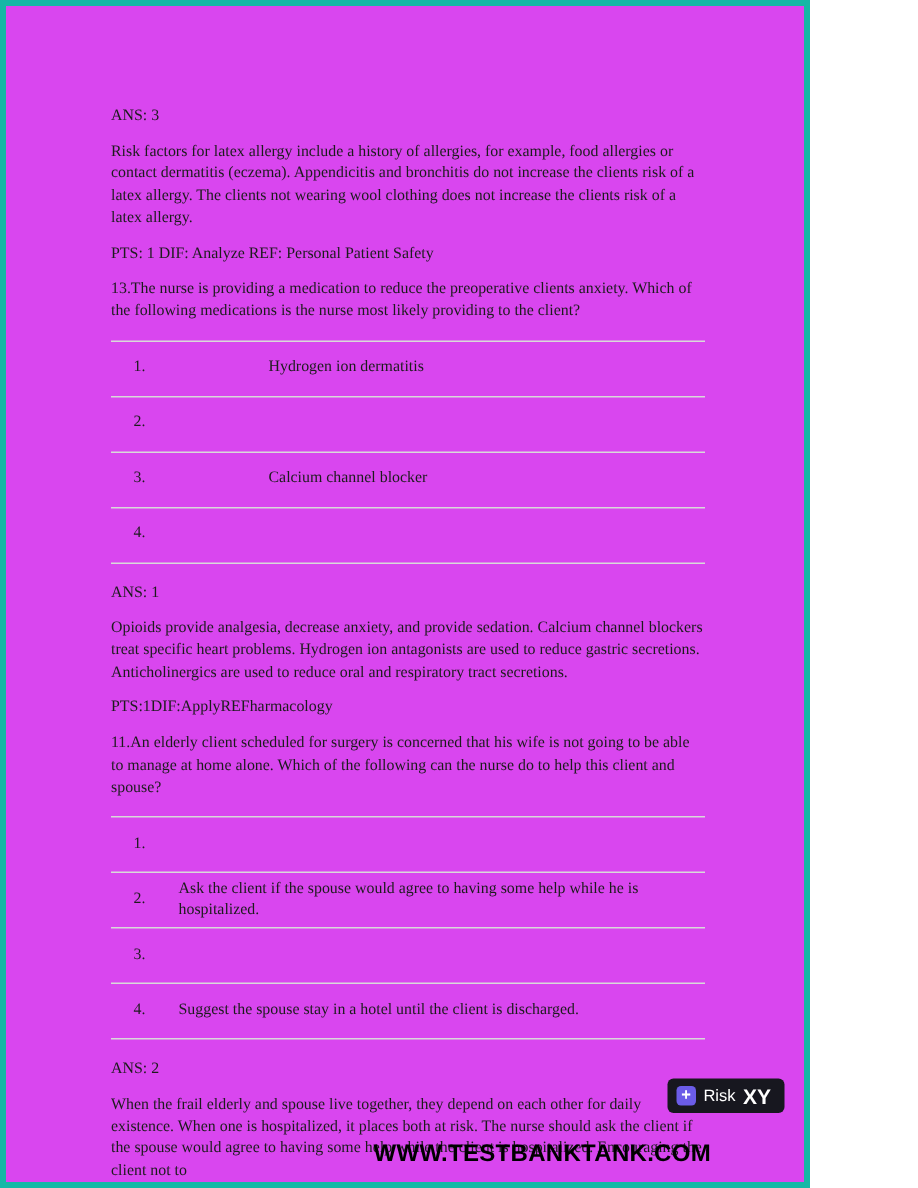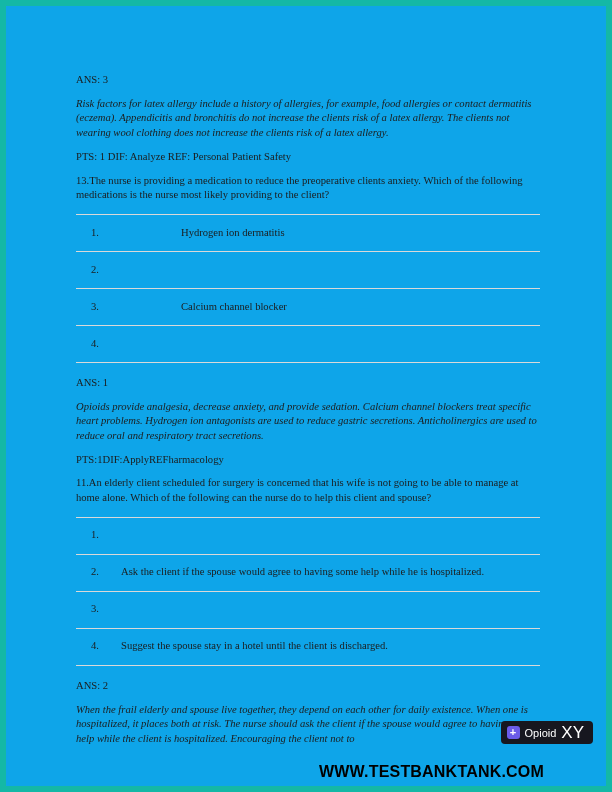--- a/index.html
+++ b/index.html
@@ -1,36 +1,36 @@
 <!DOCTYPE html>
 <html style="--ink: #1c1c1c; --line: #d9d9d9; --badge-bg: #17171f; --badge-accent: #6b5ce8;"><head>
 <meta charset="utf-8">
 <style>
   * { margin: 0; padding: 0; box-sizing: border-box; }
   html, body { background: #ffffff; }
   .page {
     position: relative;
-    width: 612px;
+    width: 540px;
     height: 792px;
-    background: #0ea5e9;
-    border: 6px solid #14b8a6;
+    background: #d946ef;
+    border: 4px solid #14b8a6;
     font-family: "Liberation Serif", serif;
     color: var(--ink, #1c1c1c);
     overflow: hidden;
   }
   .content {
     position: absolute;
     left: 70px;
     right: 66px;
     top: 67px;
     font-size: 10.6px;
     line-height: 14.7px;
   }
   .ans-line { margin-bottom: 9px; }
-  .para { margin-bottom: 9px; font-style: italic; }
+  .para { margin-bottom: 9px; }
   .pts-line { margin-bottom: 9px; }
   .question { margin-bottom: 11px; }
   .opts {
     margin-bottom: 13px;
     border-top: 1px solid var(--line, #d9d9d9);
   }
   .opt-row {
     display: flex;
     align-items: center;
     height: 37px;
@@ -63,21 +63,21 @@
     height: 13px;
     border-radius: 3px;
     background: var(--badge-accent, #6b5ce8);
     color: #ffffff;
     font-size: 11px;
     line-height: 13px;
     text-align: center;
     font-weight: bold;
   }
   .badge-study { color: #ffffff; font-size: 11px; }
-  .badge-xy { color: #ffffff; font-size: 17px; font-weight: normal; text-align: right; }
+  .badge-xy { color: #ffffff; font-size: 14px; font-weight: bold; text-align: right; }
 
   .footer-url {
     position: absolute;
     top: 757px;
     right: 62px;
     font-family: "Liberation Sans", sans-serif;
     font-weight: bold;
     font-size: 16px;
     letter-spacing: 0.2px;
     color: #000000;
@@ -136,18 +136,18 @@
       </div>
     </div>
 
     <p class="ans-line">ANS: 2</p>
     <p class="para">When the frail elderly and spouse live together, they depend on each other for daily existence. When one is hospitalized, it places both at risk. The nurse should ask the client if the spouse would agree to having some help while the client is hospitalized. Encouraging the client not to</p>
 
   </div>
 
   <div class="badge">
     <span class="badge-plus">+</span>
-    <span class="badge-study">Opioid</span>
+    <span class="badge-study">Risk</span>
       <span class="badge-xy">XY</span>
   </div>
 
   <div class="footer-url">WWW.TESTBANKTANK.COM</div>
 </div>
 
 </body></html>

